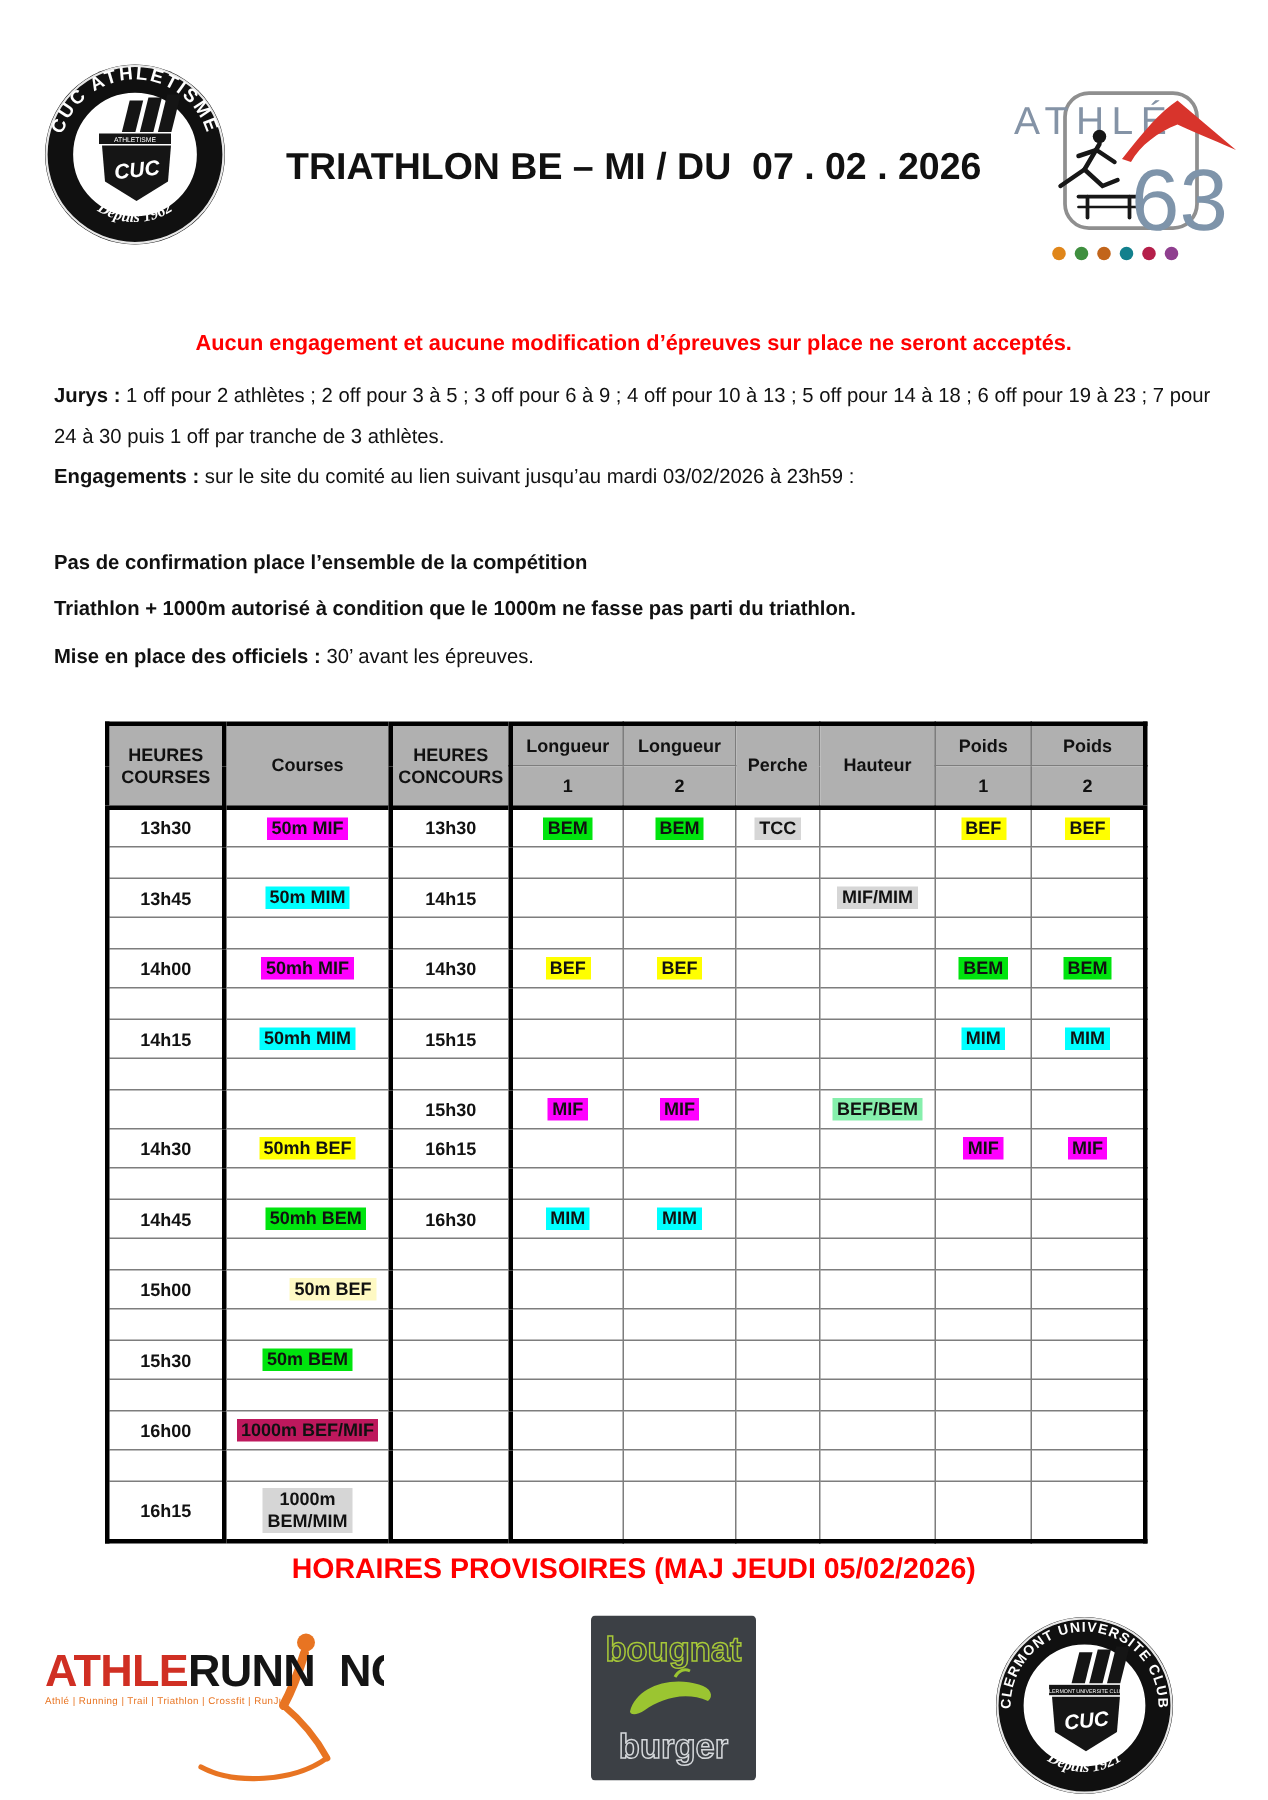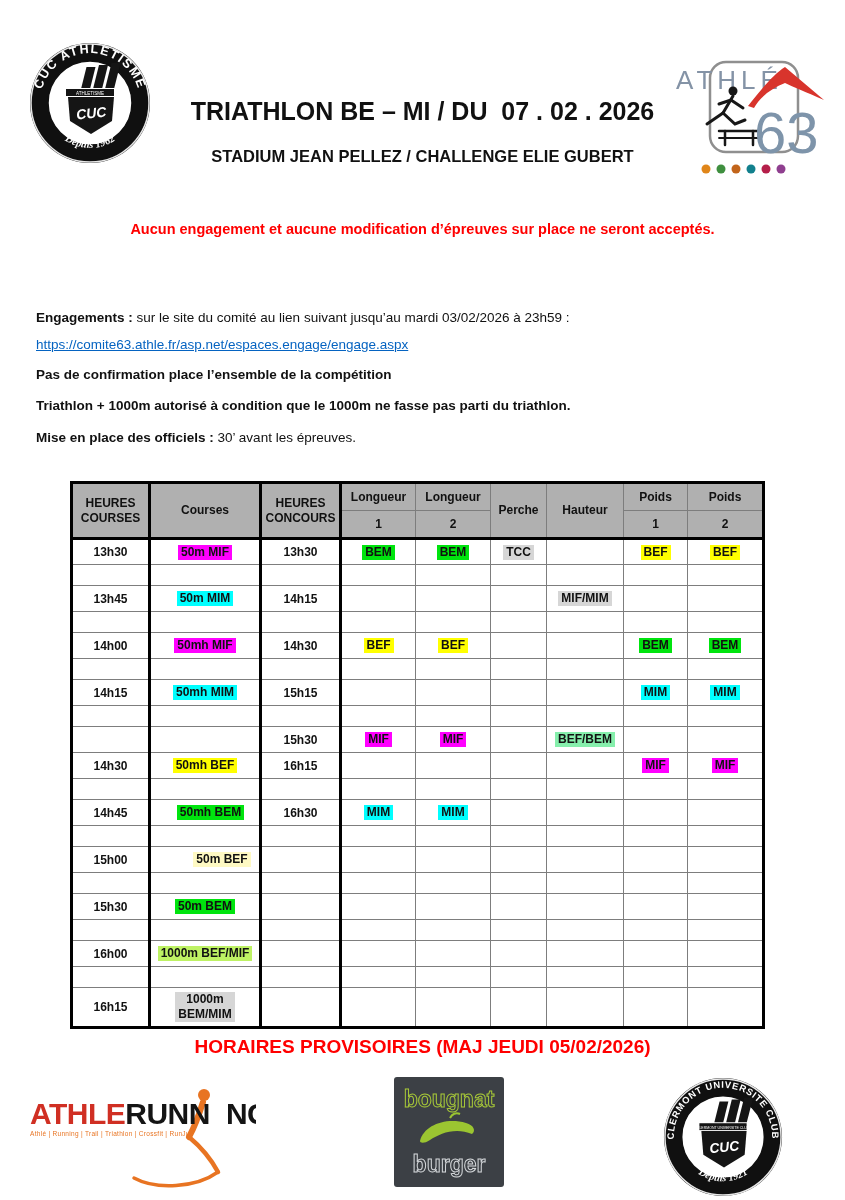--- a/index.html
+++ b/index.html
@@ -105,28 +105,30 @@
       <circle cx="40" cy="129" r="4.5" fill="#E0861A"></circle>
       <circle cx="55" cy="129" r="4.5" fill="#3F8F3F"></circle>
       <circle cx="70" cy="129" r="4.5" fill="#C2651B"></circle>
       <circle cx="85" cy="129" r="4.5" fill="#12808D"></circle>
       <circle cx="100" cy="129" r="4.5" fill="#B51F4A"></circle>
       <circle cx="115" cy="129" r="4.5" fill="#8F3F8F"></circle>
     </g>
   </svg>
 
   <div class="title">TRIATHLON BE – MI / DU  07 . 02 . 2026</div>
-  <div class="subtitle">STADIUM JEAN PELLEZ / CHALLENGE ELIE GUBERT</div>
   <div class="warning">Aucun engagement et aucune modification d’épreuves sur place ne seront acceptés.</div>
 
+  <div class="para p-jurys">
+    <b>Jurys :</b>
+    <span>1 off pour 2 athlètes ; 2 off pour 3 à 5 ; 3 off pour 6 à 9 ; 4 off pour 10 à 13 ; 5 off pour 14 à 18 ; 6 off pour 19 à 23 ; 7 pour 24 à 30 puis 1 off par tranche de 3 athlètes.</span>
+  </div>
 
   <div class="para p-eng">
     <b>Engagements :</b>
     <span>sur le site du comité au lien suivant jusqu’au mardi 03/02/2026 à 23h59 :</span><br>
-    <a class="doclink" href="#">https://comite63.athle.fr/asp.net/espaces.engage/engage.aspx</a>
   </div>
 
   <div class="para p-conf">Pas de confirmation place l’ensemble de la compétition</div>
 
   <div class="para p-tri">Triathlon + 1000m autorisé à condition que le 1000m ne fasse pas parti du triathlon.</div>
 
   <div class="para p-off">
     <b>Mise en place des officiels :</b>
     <span>30’ avant les épreuves.</span>
   </div>
@@ -348,21 +350,21 @@
             <td class="bR"></td>
             <td></td>
             <td></td>
             <td></td>
             <td></td>
             <td></td>
             <td></td>
           </tr>
           <tr class="h-content">
             <td class="bR">16h00</td>
-            <td class="bR"><span class="hl" style="background: #bef264;">1000m BEF/MIF</span></td>
+            <td class="bR"><span class="hl" style="background: #be185d;">1000m BEF/MIF</span></td>
             <td class="bR"></td>
             <td></td>
             <td></td>
             <td></td>
             <td></td>
             <td></td>
             <td></td>
           </tr>
           <tr class="h-empty">
             <td class="bR"></td>

